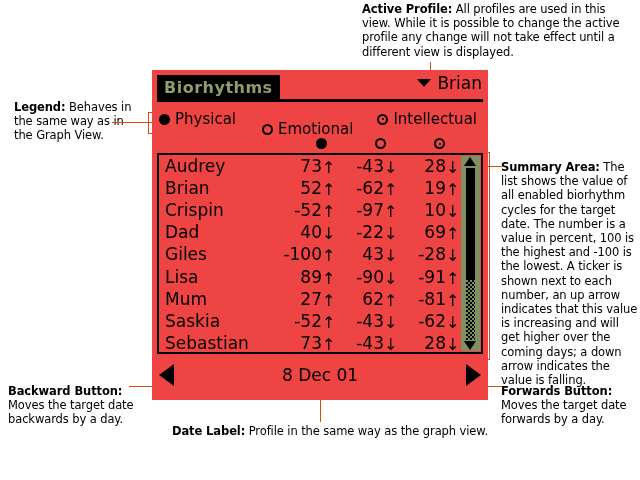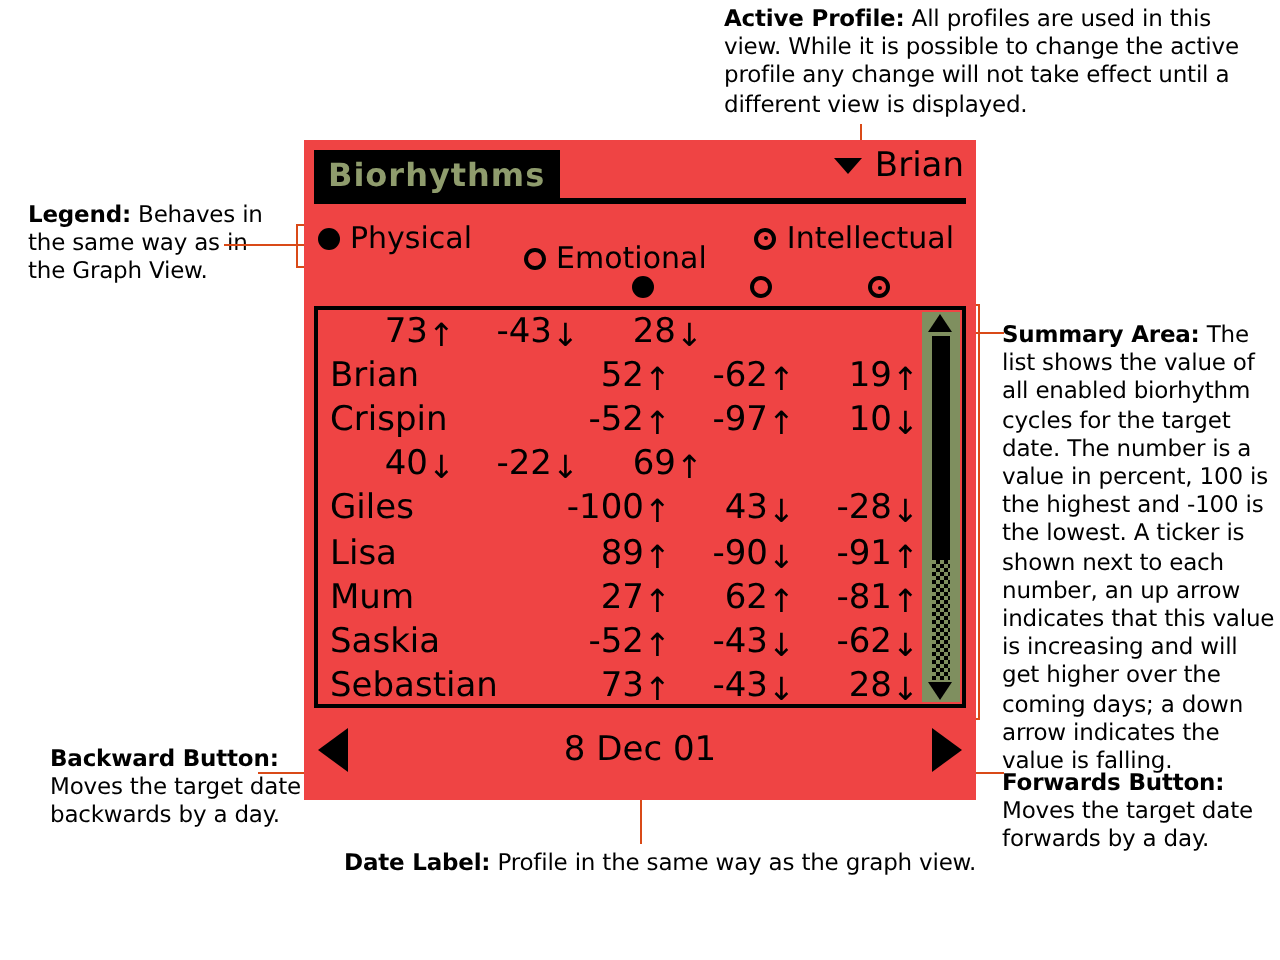--- a/index.html
+++ b/index.html
@@ -307,21 +307,21 @@
 </div>
 <div class="leader leader-h" style="left:112px; top:122px; width:40px;"></div>
 <div class="bracket bracket-left" style="left:148px; top:112px; width:8px; height:20px;"></div>
 
 <div class="anno" id="anno-summary" style="left:501px; top:160px; width:139px;">
   <b>Summary Area:</b><span> The list shows the value of all enabled biorhythm cycles for the target date.  The number is a value in percent, 100 is the highest and -100 is the lowest. A ticker is shown next to each number, an up arrow indicates that this value is increasing and will get higher over the coming days; a down arrow indicates the value is falling.</span>
 </div>
 <div class="leader leader-h" style="left:488px; top:166px; width:14px;"></div>
 <div class="bracket bracket-right" style="left:480px; top:152px; width:9px; height:206px;"></div>
 
-<div class="anno" id="anno-backward" style="left:8px; top:372px; width:140px;margin-left:17px;">
+<div class="anno" id="anno-backward" style="left:8px; top:384px; width:140px;">
   <b>Backward Button:</b><br><span>Moves the target date backwards by a day.</span>
 </div>
 <div class="leader leader-h" style="left:129px; top:386px; width:30px;"></div>
 
 <div class="anno" id="anno-forwards" style="left:501px; top:384px; width:140px;">
   <b>Forwards Button:</b><br><span>Moves the target date forwards by a day.</span>
 </div>
 <div class="leader leader-h" style="left:472px; top:386px; width:30px;"></div>
 
 <div class="leader leader-v" style="left:320px; top:400px; height:22px;"></div>
@@ -360,20 +360,21 @@
 
   <div id="col-markers">
     <span class="glyph filled" style="left:159px;"></span>
     <span class="glyph hollow" style="left:218px;"></span>
     <span class="glyph ringdot" style="left:277px;"></span>
   </div>
 
   <div id="listbox">
     <div id="rows">
         <div class="row">
+          <span class="name">Audrey</span>
           <span class="cell">
             <span class="num">73</span>
             <span class="tick">↑</span>
           </span>
           <span class="cell">
             <span class="num">-43</span>
             <span class="tick">↓</span>
           </span>
           <span class="cell">
             <span class="num">28</span>
@@ -404,20 +405,21 @@
           <span class="cell">
             <span class="num">-97</span>
             <span class="tick">↑</span>
           </span>
           <span class="cell">
             <span class="num">10</span>
             <span class="tick">↓</span>
           </span>
         </div>
         <div class="row">
+          <span class="name">Dad</span>
           <span class="cell">
             <span class="num">40</span>
             <span class="tick">↓</span>
           </span>
           <span class="cell">
             <span class="num">-22</span>
             <span class="tick">↓</span>
           </span>
           <span class="cell">
             <span class="num">69</span>

